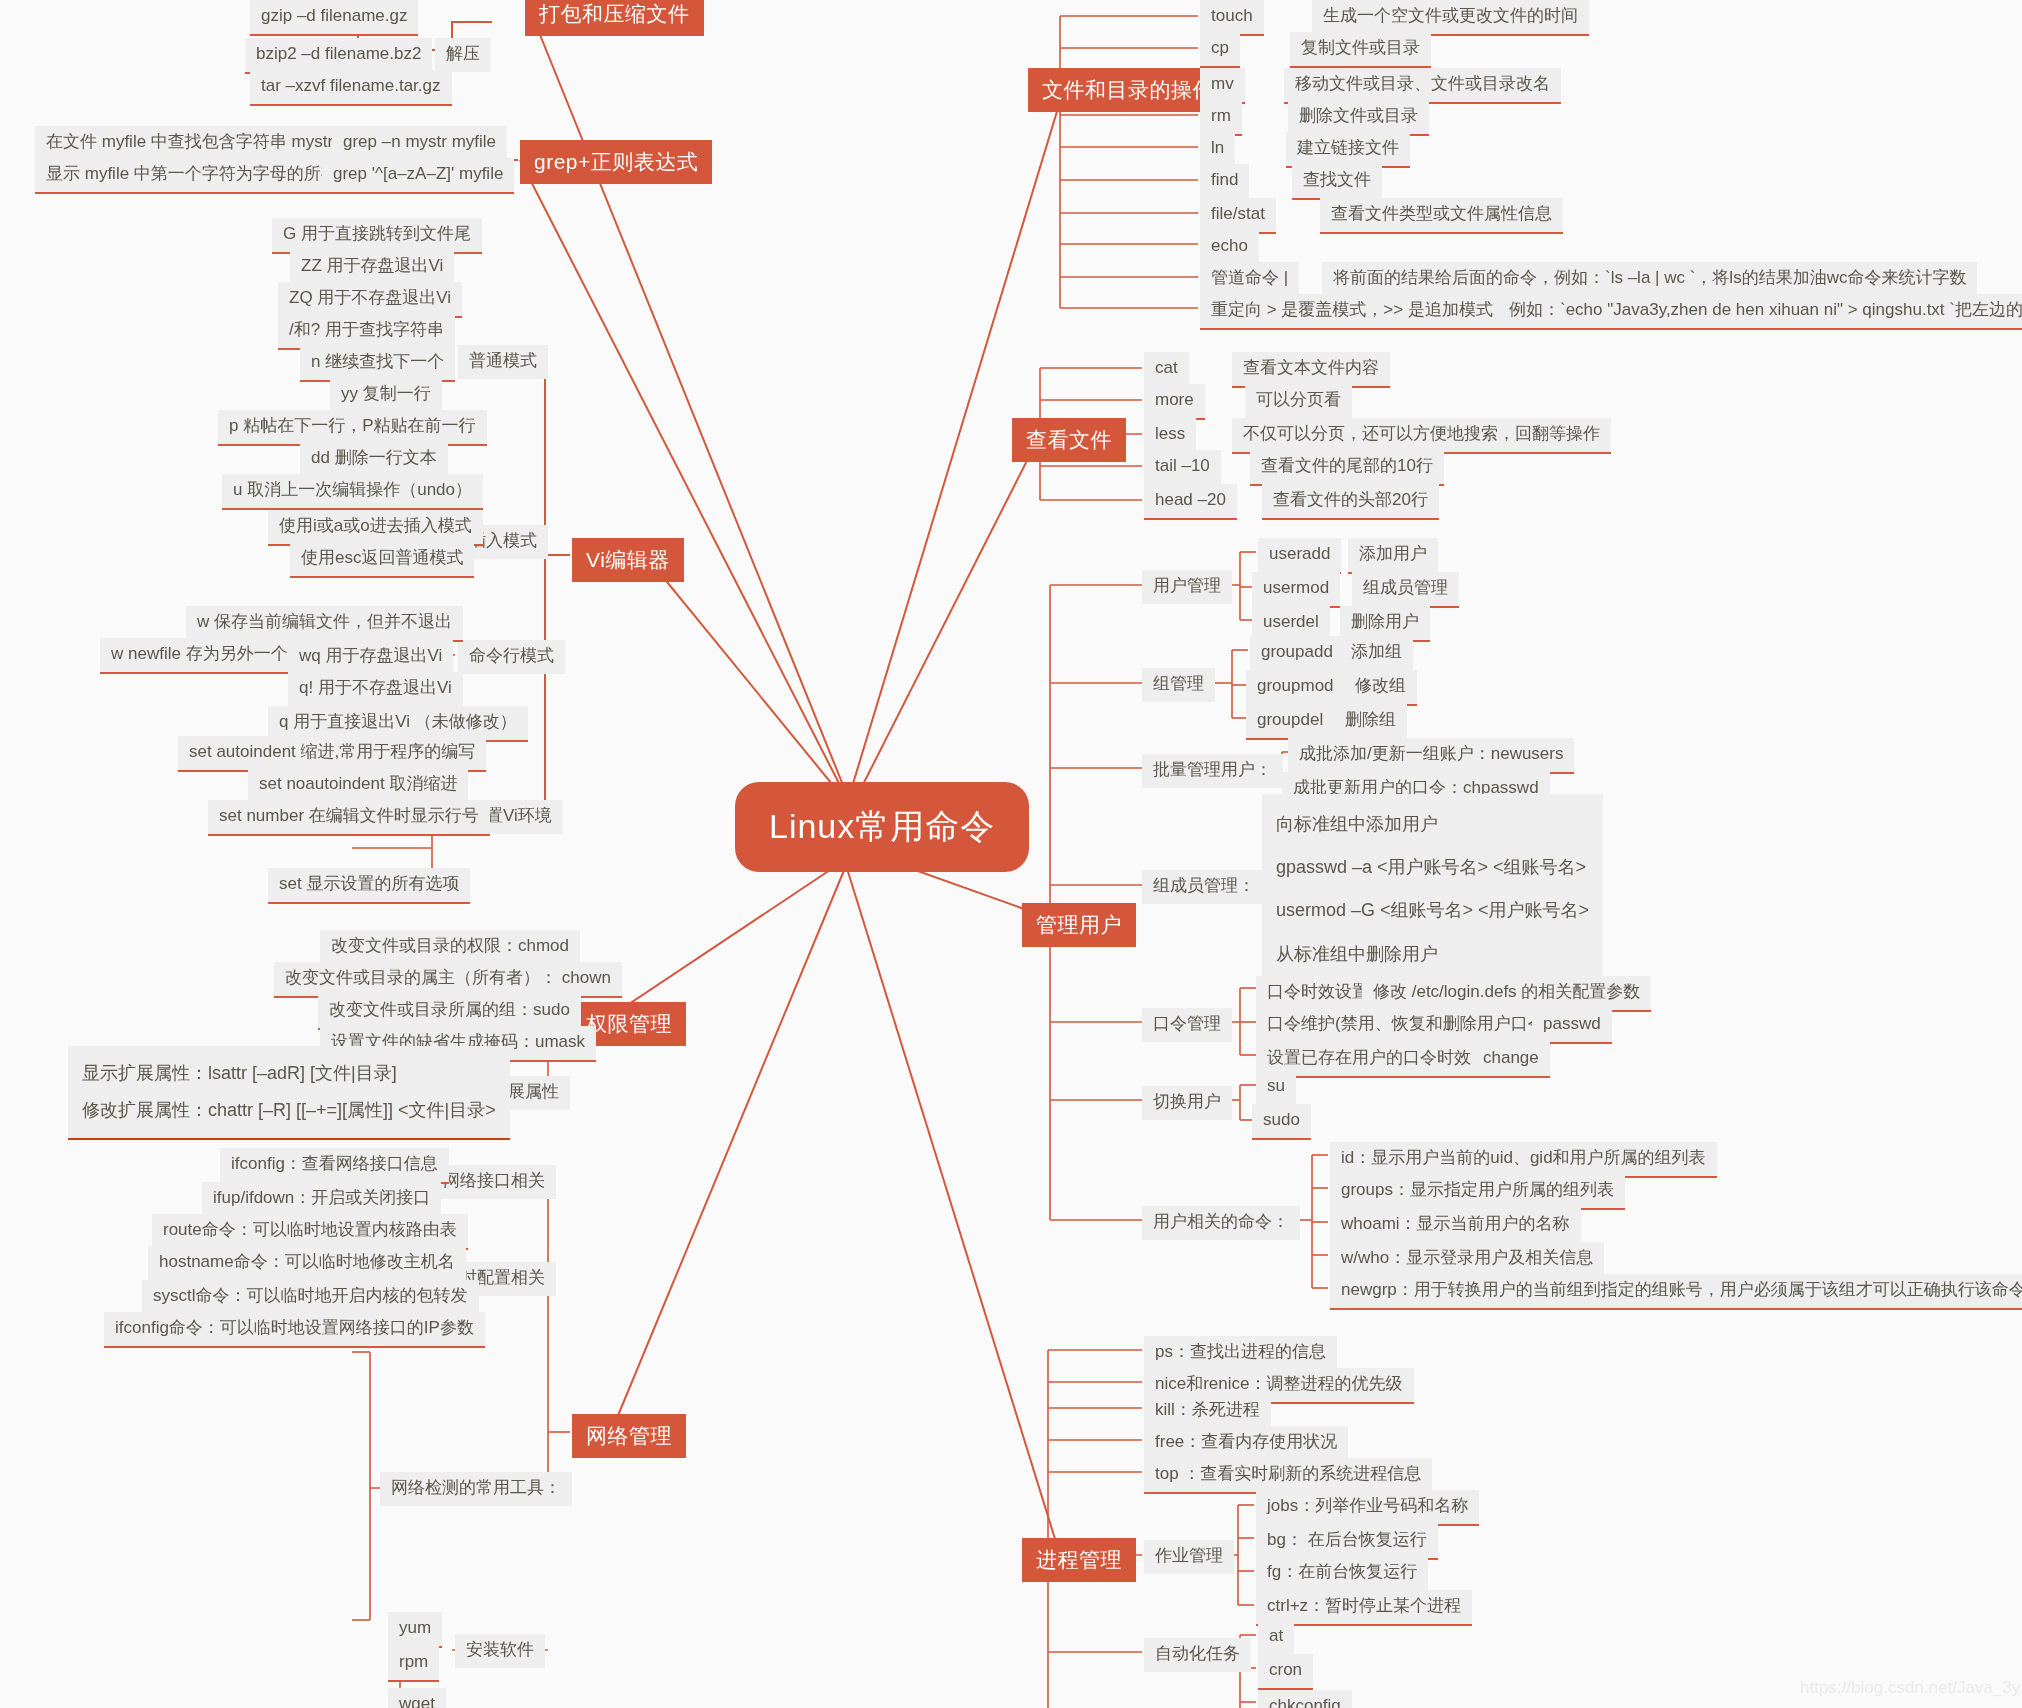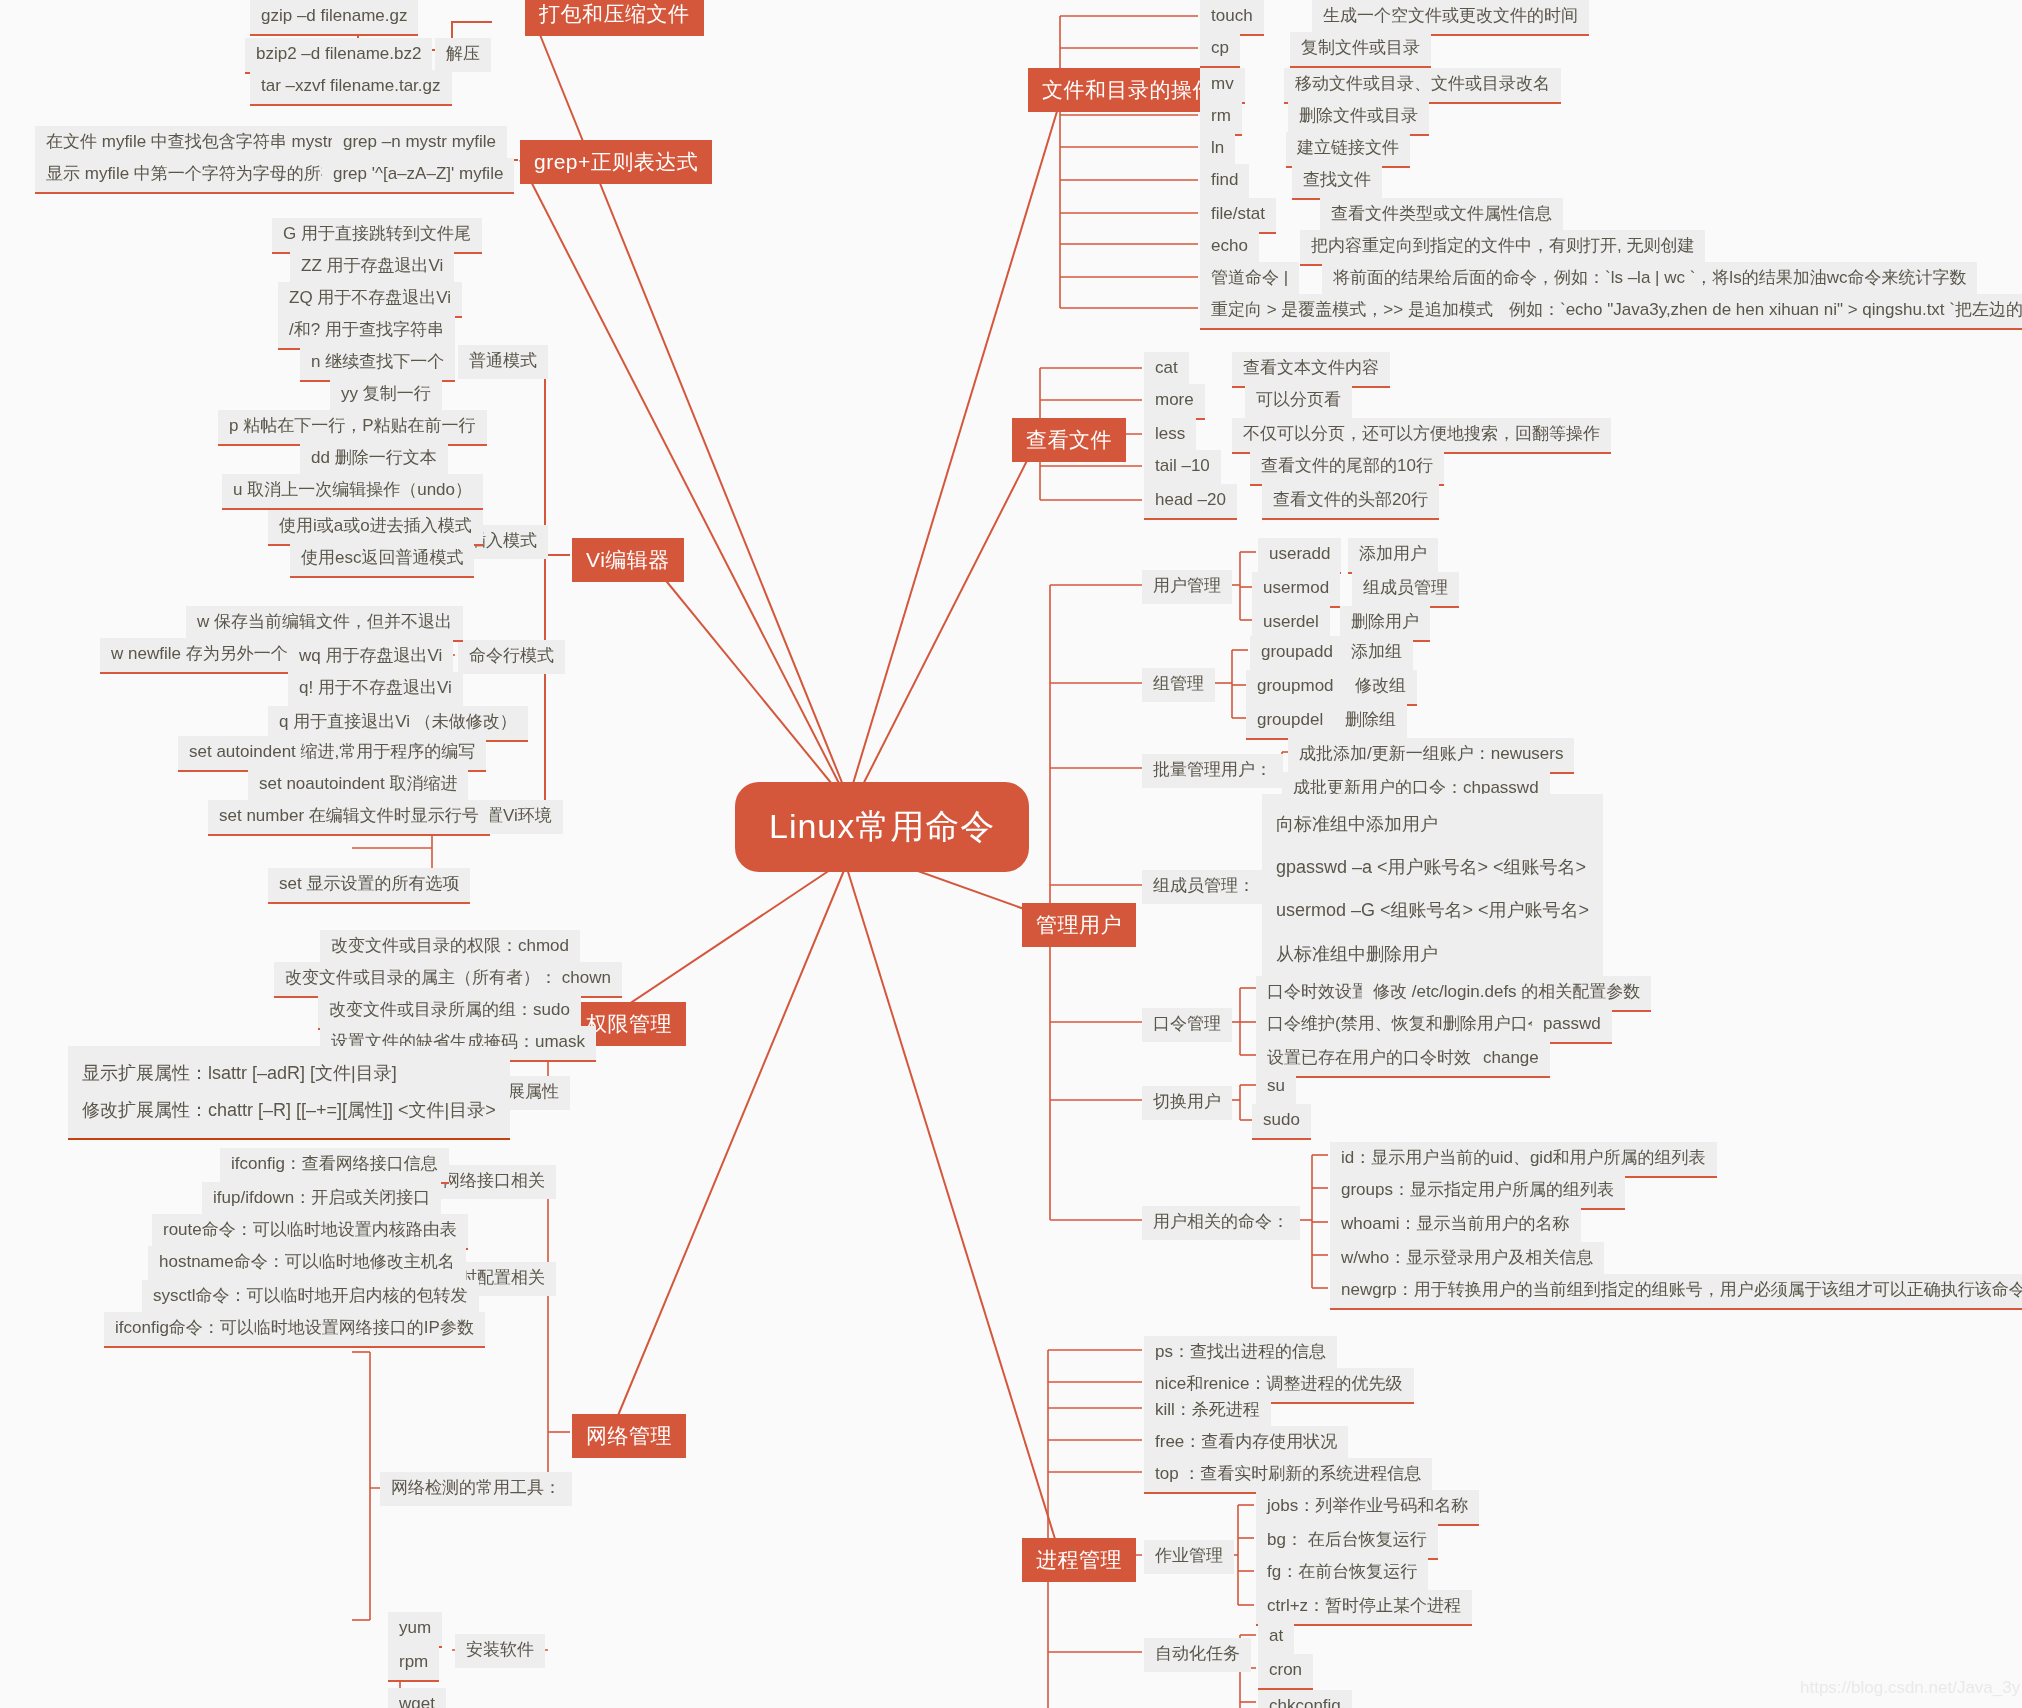--- a/index.html
+++ b/index.html
@@ -357,21 +357,20 @@
   <div class="node" style="left:1284px;top:68px;">移动文件或目录、文件或目录改名</div>
   <div class="node" style="left:1200px;top:100px;">rm</div>
   <div class="node" style="left:1288px;top:100px;">删除文件或目录</div>
   <div class="node" style="left:1200px;top:132px;">ln</div>
   <div class="node" style="left:1286px;top:132px;">建立链接文件</div>
   <div class="node" style="left:1200px;top:164px;">find</div>
   <div class="node" style="left:1292px;top:164px;">查找文件</div>
   <div class="node" style="left:1200px;top:198px;">file/stat</div>
   <div class="node" style="left:1320px;top:198px;">查看文件类型或文件属性信息</div>
   <div class="node" style="left:1200px;top:230px;">echo</div>
-  <div class="node" style="left:1300px;top:230px;">把内容重定向到指定的文件中，有则打开, 无则创建</div>
   <div class="node" style="left:1200px;top:262px;">管道命令 |</div>
   <div class="node" style="left:1322px;top:262px;">将前面的结果给后面的命令，例如：`ls –la | wc `，将ls的结果加油wc命令来统计字数</div>
   <div class="node" style="left:1200px;top:294px;">重定向 &gt; 是覆盖模式，&gt;&gt; 是追加模式</div>
   <div class="node" style="left:1498px;top:294px;">例如：`echo "Java3y,zhen de hen xihuan ni" &gt; qingshu.txt `把左边的输出放到右边的文件里</div>
 
   <div class="topic" style="left:1012px;top:418px;">查看文件</div>
   <div class="node" style="left:1144px;top:352px;">cat</div>
   <div class="node" style="left:1232px;top:352px;">查看文本文件内容</div>
   <div class="node" style="left:1144px;top:384px;">more</div>
   <div class="node" style="left:1245px;top:384px;">可以分页看</div>

